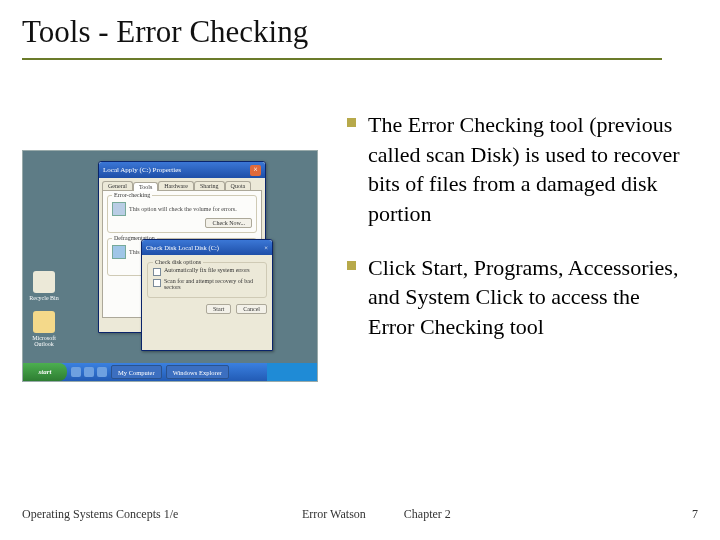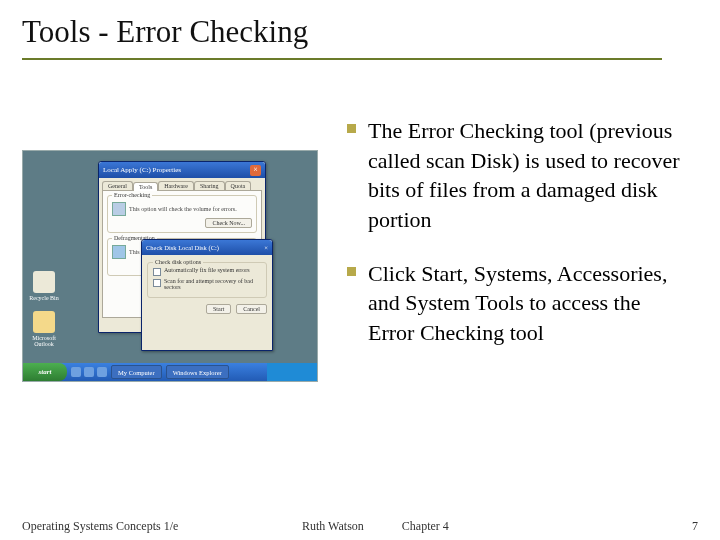--- a/index.html
+++ b/index.html
@@ -98,31 +98,30 @@
     border:1px solid #2a538f; border-radius:2px; color:#fff; font-size:6.5px;
     display:flex; align-items:center; gap:2px;}
   .tray { margin-left:auto; height:18px; width:50px; background:#1f8bd6;
     display:flex; align-items:center; justify-content:center; font-size:6px; color:#fff;}
   .ql { display:flex; gap:3px; margin-left:4px;}
   .ql span { width:10px; height:10px; background:#6ea0e0; border-radius:2px;}
 
   .right {
     flex: 1;
     padding-right: 10px;
-    margin-top: 6px;
   }
   .bullet-item { display:flex; gap:12px; margin-bottom:24px; }
   .bullet-marker {
     width:9px; height:9px; background:#b7a94a; flex:none; margin-top:8px;
   }
   .bullet-text {
     font-size:22px; line-height:1.35; color:#000;
   }
   .footer {
-    position:absolute; left:0; right:0; bottom:6px;
+    position:absolute; left:0; right:0; bottom:18px;
     display:flex; align-items:center;
     font-size:12px; color:#333;
     padding: 0 22px;
   }
   .footer .fl { width: 240px; }
   .footer .fc { flex:1; text-align:left; display:flex; gap:38px; padding-left: 40px;}
   .footer .fr { width:40px; text-align:right; }
 </style>
 </head>
 <body>
@@ -223,27 +222,27 @@
       </div>
     </div>
 
     <div class="right">
       <div class="bullet-item">
         <div class="bullet-marker"></div>
         <div class="bullet-text">The Error Checking tool (previous called scan Disk) is used to recover bits of files from a damaged disk portion</div>
       </div>
       <div class="bullet-item">
         <div class="bullet-marker"></div>
-        <div class="bullet-text">Click Start, Systems, Accessories, and System Tools to access the Error Checking tool</div>
+        <div class="bullet-text">Click Start, Programs, Accessories, and System Click to access the Error Checking tool</div>
       </div>
     </div>
   </div>
 
   <div class="footer">
     <div class="fl">Operating Systems Concepts 1/e</div>
     <div class="fc">
-      <span>Ruth Watson</span>
-      <span>Chapter 4</span>
+      <span>Error Watson</span>
+      <span>Chapter 2</span>
     </div>
     <div class="fr">7</div>
   </div>
 
 </div>
 
 </body></html>

